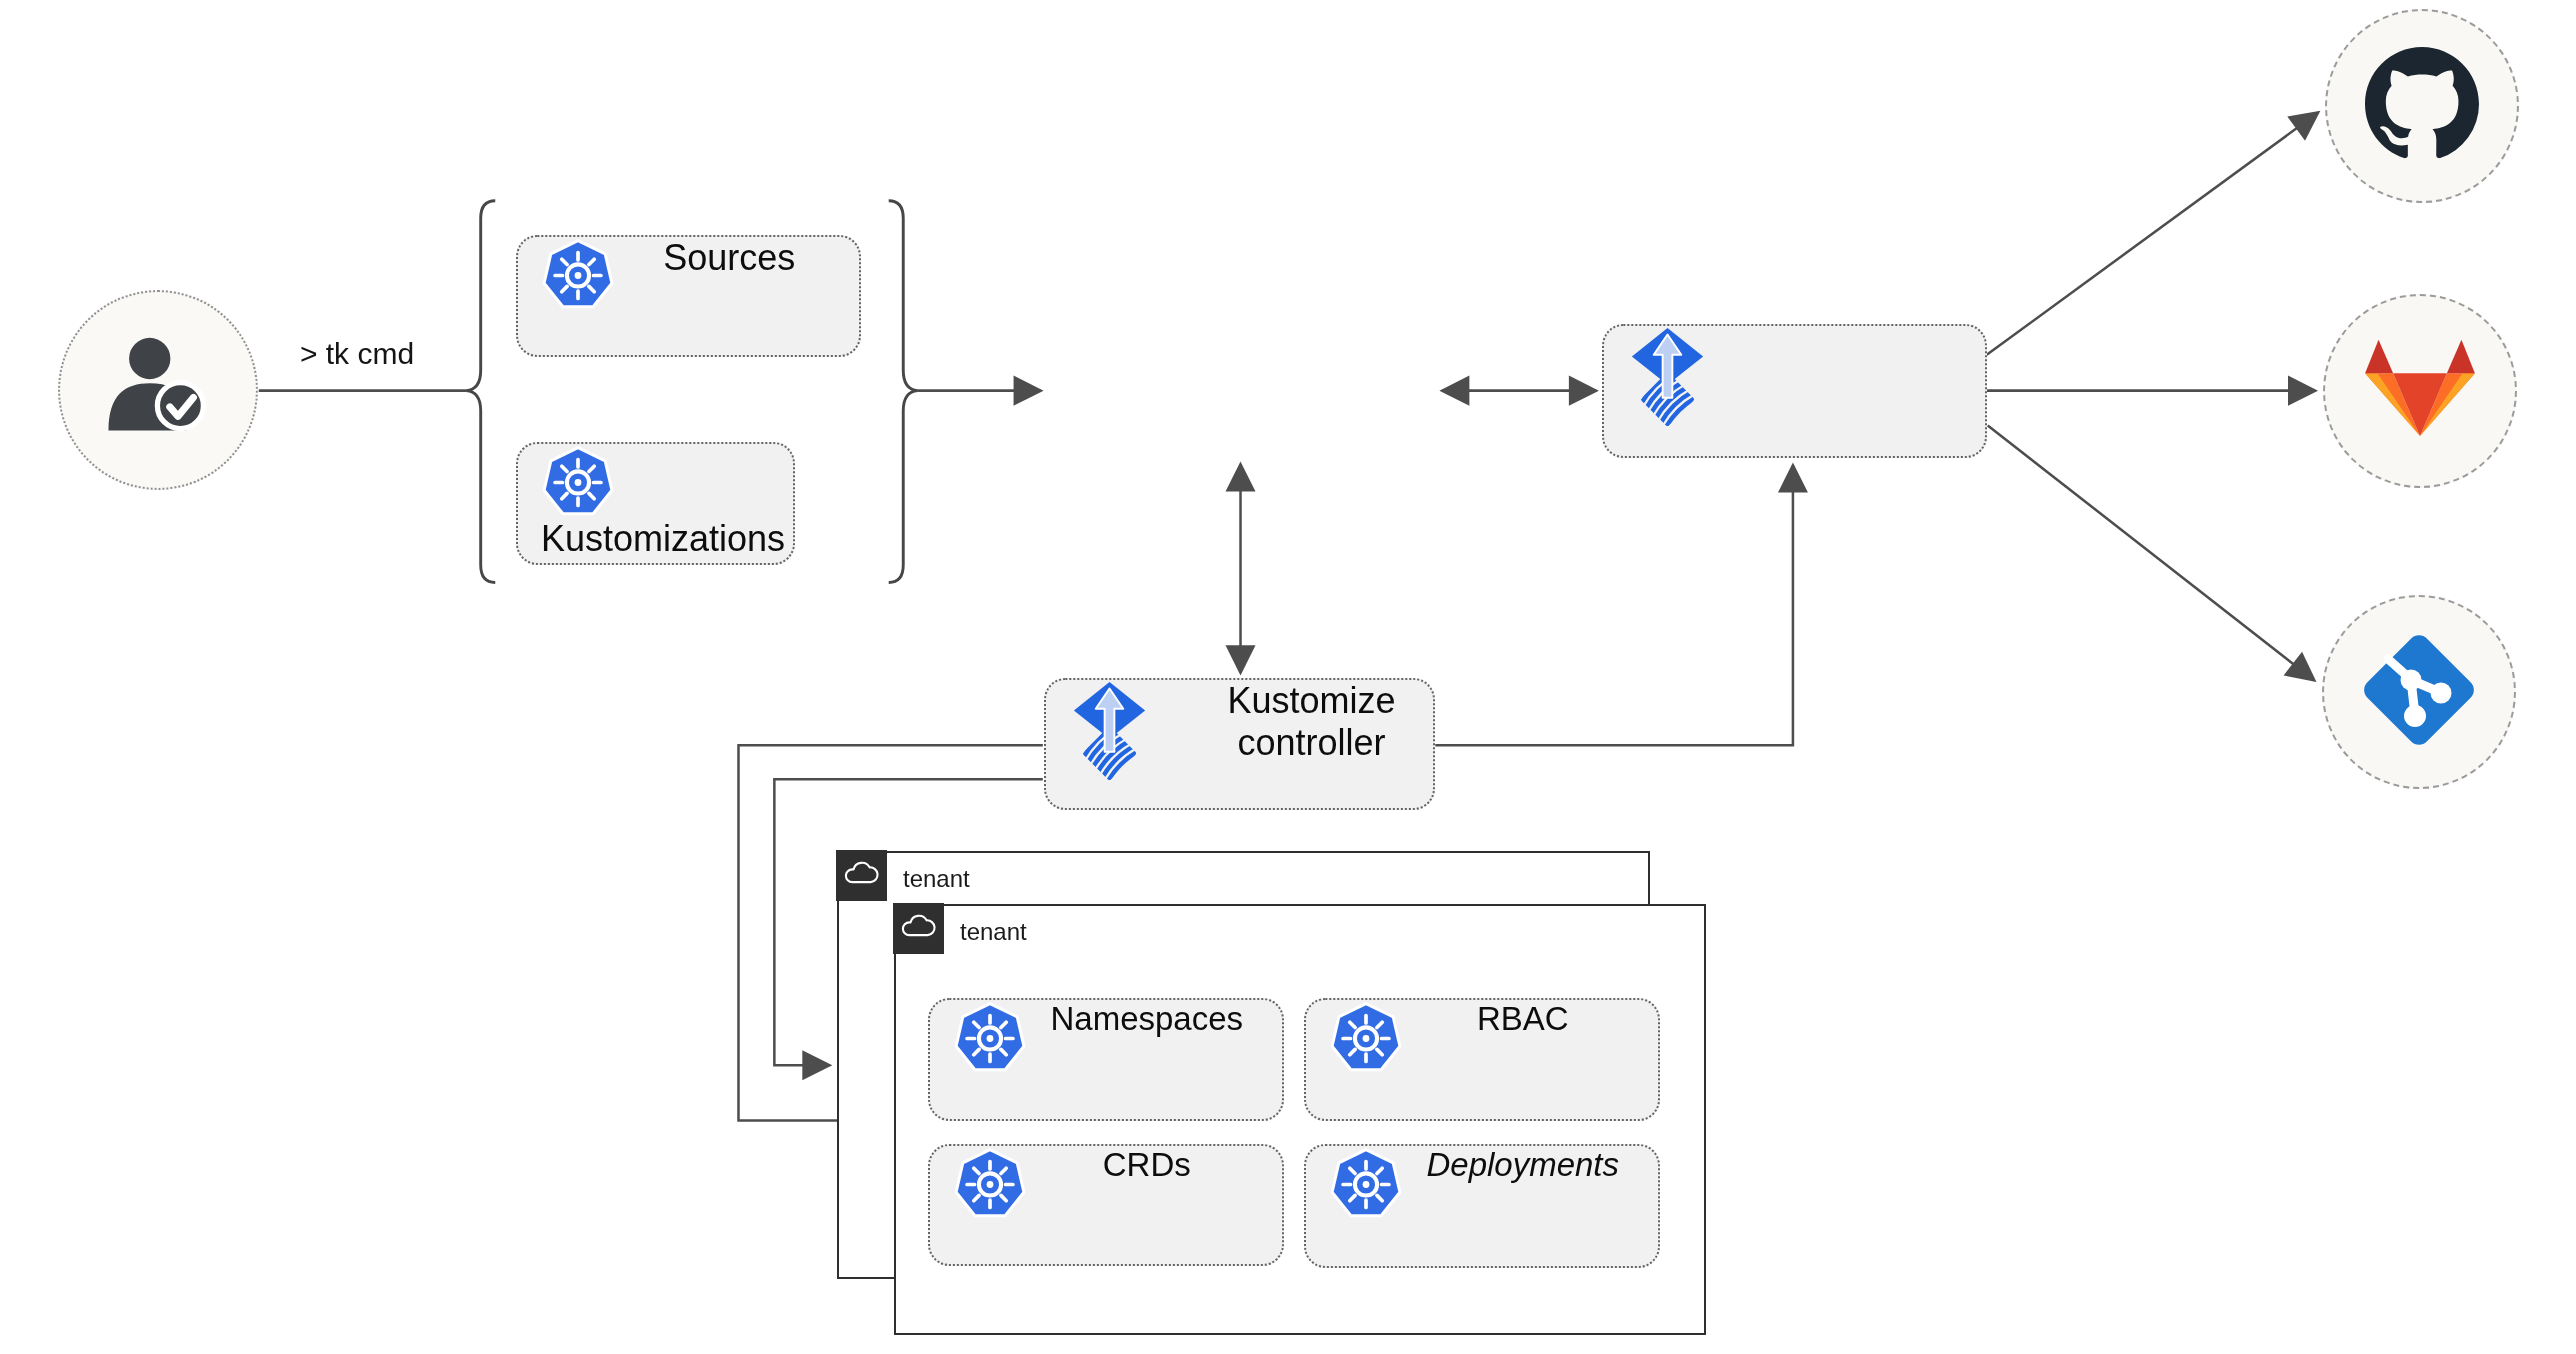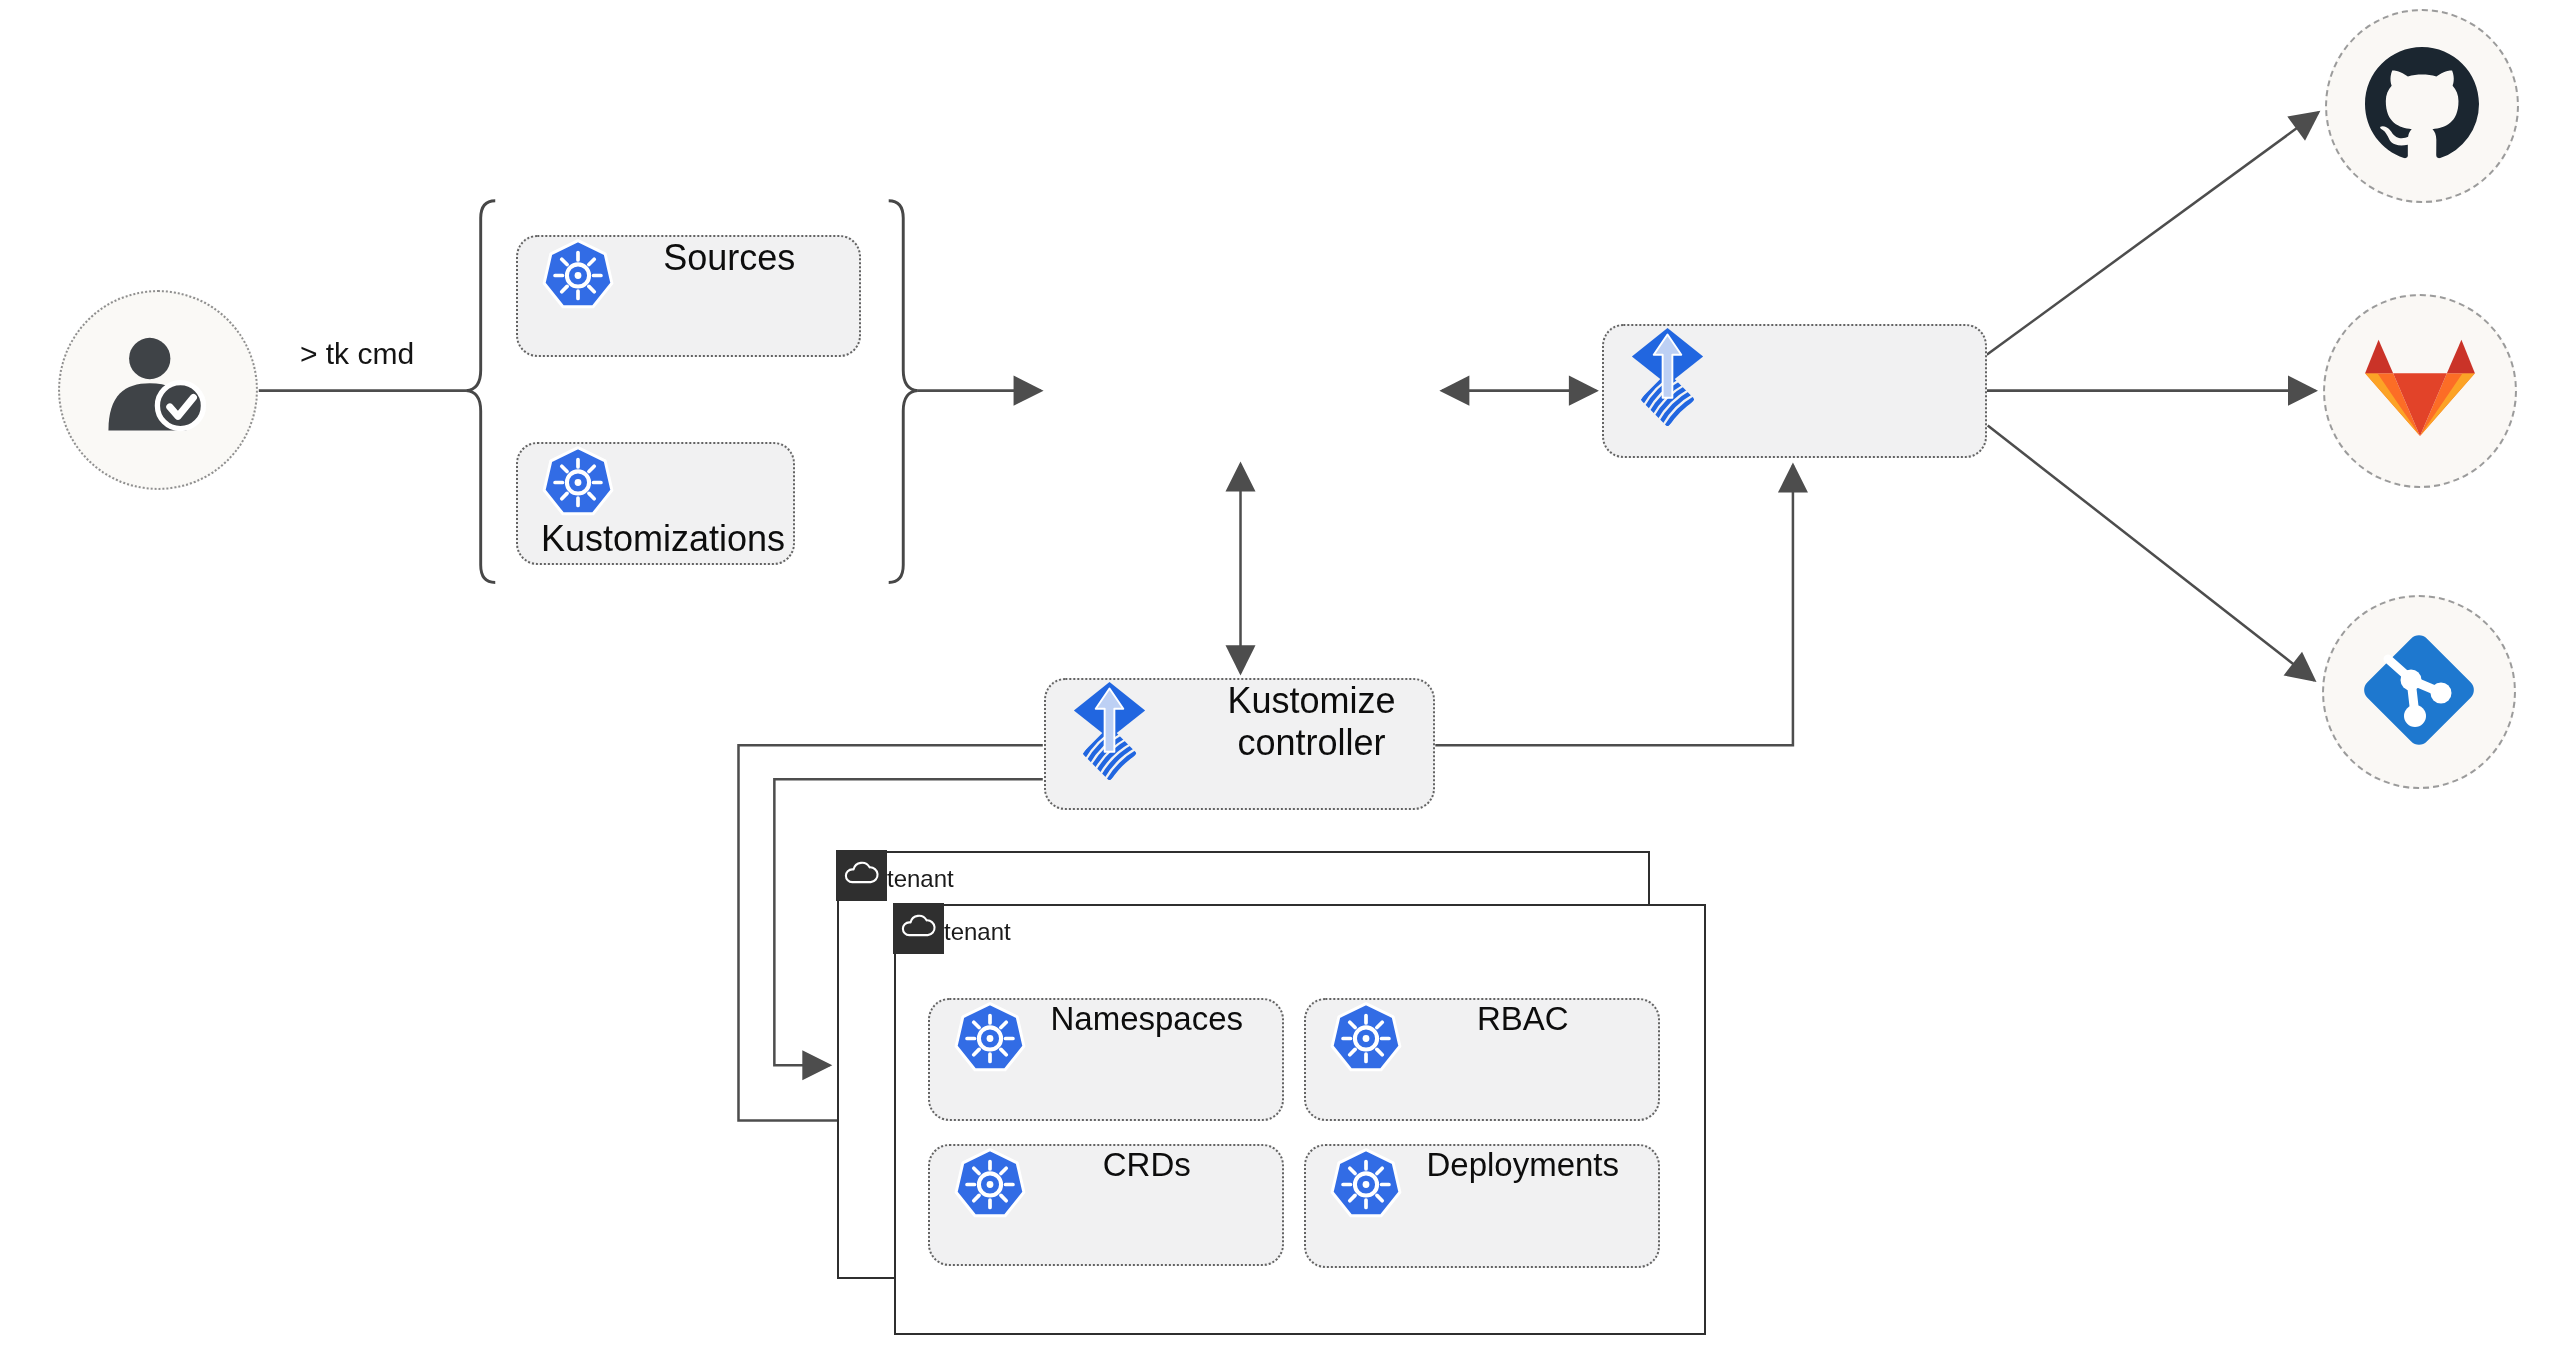--- a/index.html
+++ b/index.html
@@ -18,21 +18,21 @@
 
   .chip{position:absolute;display:flex;align-items:flex-start;background:var(--box-fill);
         border:2.3px dotted var(--box-border);border-radius:21.3px;box-sizing:border-box;
         padding-left:23px;}
   .chip .icon{flex:0 0 auto;display:flex;align-items:center;}
   .chip-label{flex:1;text-align:center;font-size:36px;color:#0d0d0d;padding-right:15.5px;line-height:1.16;}
 
   .tenant{position:absolute;background:#fff;border:2.9px solid var(--tenant-border);box-sizing:border-box;}
   .tenant-head{position:absolute;top:-2.9px;left:-2.9px;width:51px;height:51px;background:var(--tenant-border);
                display:flex;align-items:center;justify-content:center;}
-  .tenant-label{position:absolute;left:48px;top:11.6px;font-size:24px;color:#1b1b1b;}
+  .tenant-label{position:absolute;left:64px;top:11.6px;font-size:24px;color:#1b1b1b;}
 
   .round{position:absolute;width:194px;height:194px;border-radius:50%;background:var(--circle-fill);
          display:flex;align-items:center;justify-content:center;box-sizing:border-box;}
   .dashed{border:2.5px dashed #9b9b9b;}
   .dotted{border:2.5px dotted #8f8f8f;}
 
   .cli{position:absolute;left:260px;top:337px;width:194px;text-align:center;
        font-size:30px;color:#141414;}
 
   
@@ -228,21 +228,21 @@
     <polygon class="k8s-poly" points="50,5 86.7,22.7 95.8,62.5 70.4,94.3 29.6,94.3 4.2,62.5 13.3,22.7"></polygon>
     <circle class="k8s-rim" cx="50" cy="52" r="15"></circle>
     <circle class="k8s-dot" cx="50" cy="52" r="4.6"></circle>
     <path class="k8s-line" d="M50,31 V21 M50,73 V83 M71,52 H81 M29,52 H19
                              M64.8,37.2 L71.9,30.1 M35.2,37.2 L28.1,30.1
                              M64.8,66.8 L71.9,73.9 M35.2,66.8 L28.1,73.9"></path>
   </svg>
 </span>
     <div class="chip-label" style="font-size:33px;">CRDs</div>
   </div>
-  <div class="chip" style="left:1304px;top:1144px;width:356px;height:124px;">
+  <div class="chip" style="left:1304px;top:1144px;width:356px;height:124px;font-style:italic;">
     <span class="icon">
   <svg viewBox="0 0 100 100" width="74" height="74">
     <polygon class="k8s-poly" points="50,5 86.7,22.7 95.8,62.5 70.4,94.3 29.6,94.3 4.2,62.5 13.3,22.7"></polygon>
     <circle class="k8s-rim" cx="50" cy="52" r="15"></circle>
     <circle class="k8s-dot" cx="50" cy="52" r="4.6"></circle>
     <path class="k8s-line" d="M50,31 V21 M50,73 V83 M71,52 H81 M29,52 H19
                              M64.8,37.2 L71.9,30.1 M35.2,37.2 L28.1,30.1
                              M64.8,66.8 L71.9,73.9 M35.2,66.8 L28.1,73.9"></path>
   </svg>
 </span>

